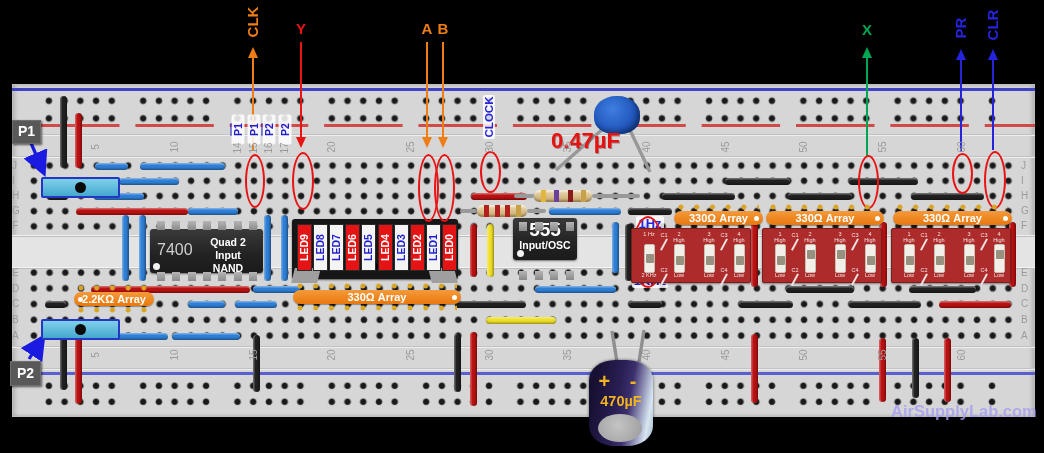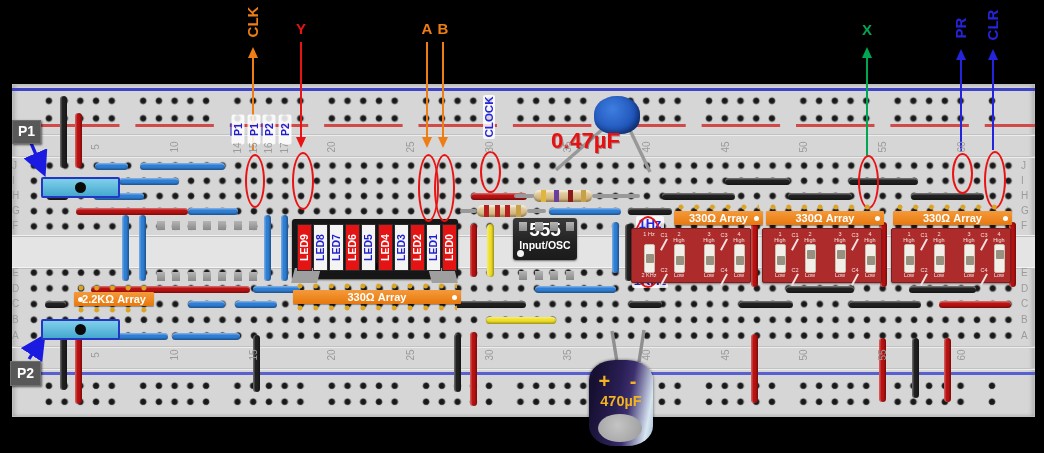--- a/index.html
+++ b/index.html
@@ -41,21 +41,21 @@
         box-shadow:0 1px 2px rgba(0,0,0,.5);}
   .pin{position:absolute;width:8px;height:9px;background:linear-gradient(#b5b5b5,#8a8a8a);}
   .chipdot{position:absolute;width:7px;height:7px;border-radius:50%;background:#f2f2f2;}
   #ledblock{position:absolute;background:#161616;border-radius:3px;box-shadow:0 1px 2px rgba(0,0,0,.6);}
   .foot{position:absolute;width:26px;height:15px;background:#9f9f9f;}
   .ledlbl{position:absolute;width:13px;height:45px;}
   .ledlbl span{position:absolute;left:-16px;top:16px;width:45px;height:13px;line-height:13px;
         font-size:10.5px;font-weight:bold;text-align:center;transform:rotate(-90deg);display:block;border:1px solid #2a2a2a;}
   .led-red span{background:#e51414;color:#fff;}
   .led-white span{background:#f4f4f4;color:#1f1fd0;}
-  .pill{position:absolute;height:14px;background:linear-gradient(#f49a3a,#e8780d);border-radius:1px;
+  .pill{position:absolute;height:14px;background:linear-gradient(#f49a3a,#e8780d);border-radius:7px;
         color:#fff;font-size:11px;font-weight:bold;text-align:center;line-height:14px;box-shadow:0 1px 1px rgba(0,0,0,.35);}
   .pill .enddot{position:absolute;top:4.5px;width:5px;height:5px;border-radius:50%;background:#fff;}
   .dots{position:absolute;height:6px;background-image:radial-gradient(circle at 3px 3px,#dba422 2.2px,rgba(0,0,0,0) 2.8px);
         background-size:15.73px 6px;}
   .dip{position:absolute;background:#ae2b2b;border:1px solid #7c1c1c;border-radius:2px;box-shadow:0 1px 2px rgba(0,0,0,.4);}
   .dip .dlbl{position:absolute;color:#f3e3e3;font-size:5.5px;line-height:6px;text-align:center;white-space:pre;}
   .track{position:absolute;width:9px;height:27px;background:#f2efe9;border:1px solid #c9c0b4;border-radius:2px;}
   .handle{position:absolute;left:0.5px;width:8px;height:9px;background:#99917f;border-radius:1px;}
   .cglyph{position:absolute;width:1.6px;height:13px;background:#f0e0e0;transform:rotate(28deg);}
   .resistor{position:absolute;height:12px;background:linear-gradient(#ead9b4,#c9a86a);border-radius:5px;
@@ -168,20 +168,28 @@
 
   <div class="pbtn" style="left:41px;top:177px;width:75px;">
     <div class="dot"></div>
   </div>
   <div class="pbtn" style="left:41px;top:319px;width:75px;">
     <div class="dot"></div>
   </div>
   <div class="ptag" style="left:12px;top:120px;width:27px;height:22px;">P1</div>
   <div class="ptag" style="left:10px;top:361px;width:29px;height:23px;line-height:23px;">P2</div>
 
+  <div class="chip" style="left:150px;top:229px;width:113px;height:44px;">
+    <span class="abs" style="left:7px;top:12px;font-size:16px;color:#cfcfcf;font-weight:normal;">7400</span>
+    <div class="abs" style="left:46px;top:7px;width:64px;text-align:center;font-size:10.5px;font-weight:bold;line-height:13px;">
+      <div>Quad 2 Input</div>
+        <div>NAND</div>
+    </div>
+    <div class="chipdot" style="left:3px;top:34px;"></div>
+  </div>
 
   <div id="ledblock" style="left:292px;top:219px;width:166px;height:60px;"></div>
   <div class="foot" style="left:293px;top:268px;transform:skewX(-14deg);"></div>
   <div class="foot" style="left:430px;top:268px;transform:skewX(14deg);"></div>
   <div class="abs" style="left:369px;top:262px;width:9px;height:9px;border-radius:50%;background:#000;"></div>
   <div id="ledlabels">
       <div class="ledlbl led-red" style="left: 297px; top: 224px;">
         <span>LED9</span>
       </div>
       <div class="ledlbl led-white" style="left: 313.1px; top: 224px;">
@@ -447,20 +455,21 @@
       <div class="pincol-label bar" style="left: 223px; top: 122.5px;">P1</div>
       <div class="colnum ptxt" style="left: 226px; top: 142px;">14</div>
       <div class="pincol-label" style="left: 239px; top: 122.5px;">P1</div>
       <div class="colnum ptxt" style="left: 242px; top: 142px;">15</div>
       <div class="pincol-label bar" style="left: 254px; top: 122.5px;">P2</div>
       <div class="colnum ptxt" style="left: 257px; top: 142px;">16</div>
       <div class="pincol-label" style="left: 270px; top: 122.5px;">P2</div>
       <div class="colnum ptxt" style="left: 273px; top: 142px;">17</div>
     </div>
 
+  <div id="watermark">AirSupplyLab.com</div>
 <div class="pin" style="left: 157px; top: 221px;"></div>
     <div class="pin" style="left: 157px; top: 272px;"></div>
     <div class="pin" style="left: 172.3px; top: 221px;"></div>
     <div class="pin" style="left: 172.3px; top: 272px;"></div>
     <div class="pin" style="left: 187.6px; top: 221px;"></div>
     <div class="pin" style="left: 187.6px; top: 272px;"></div>
     <div class="pin" style="left: 202.9px; top: 221px;"></div>
     <div class="pin" style="left: 202.9px; top: 272px;"></div>
     <div class="pin" style="left: 218.2px; top: 221px;"></div>
     <div class="pin" style="left: 218.2px; top: 272px;"></div>

